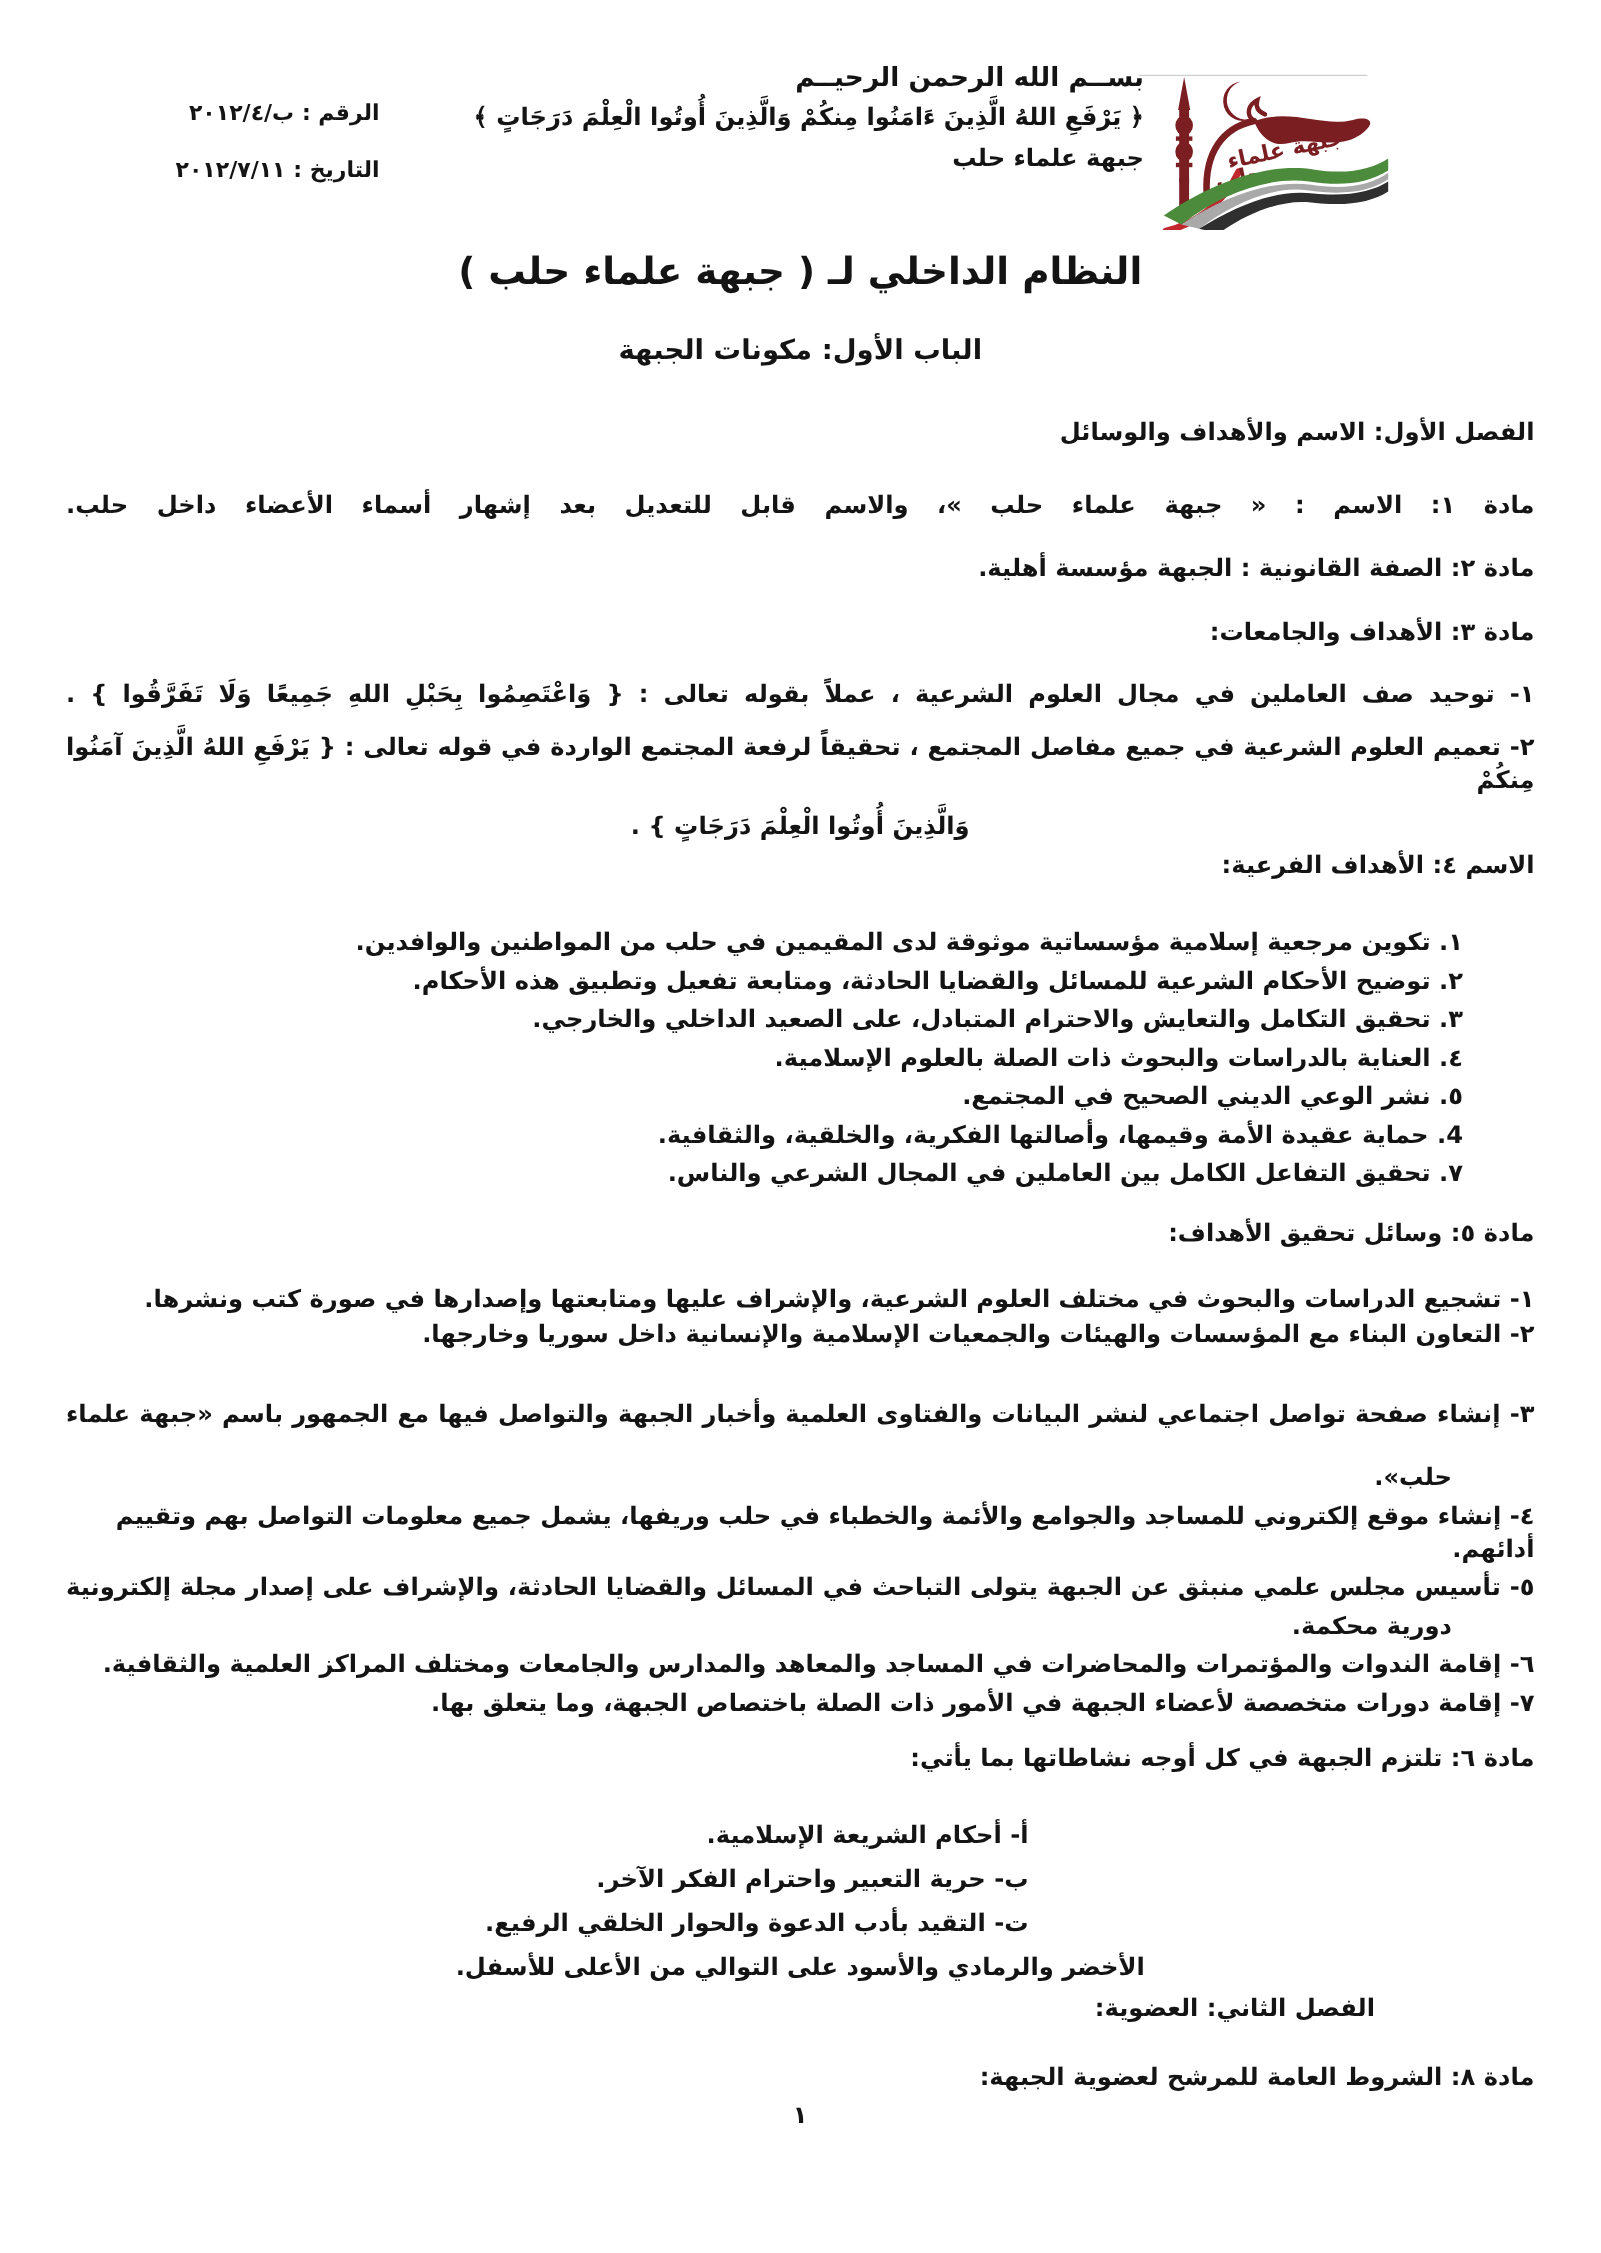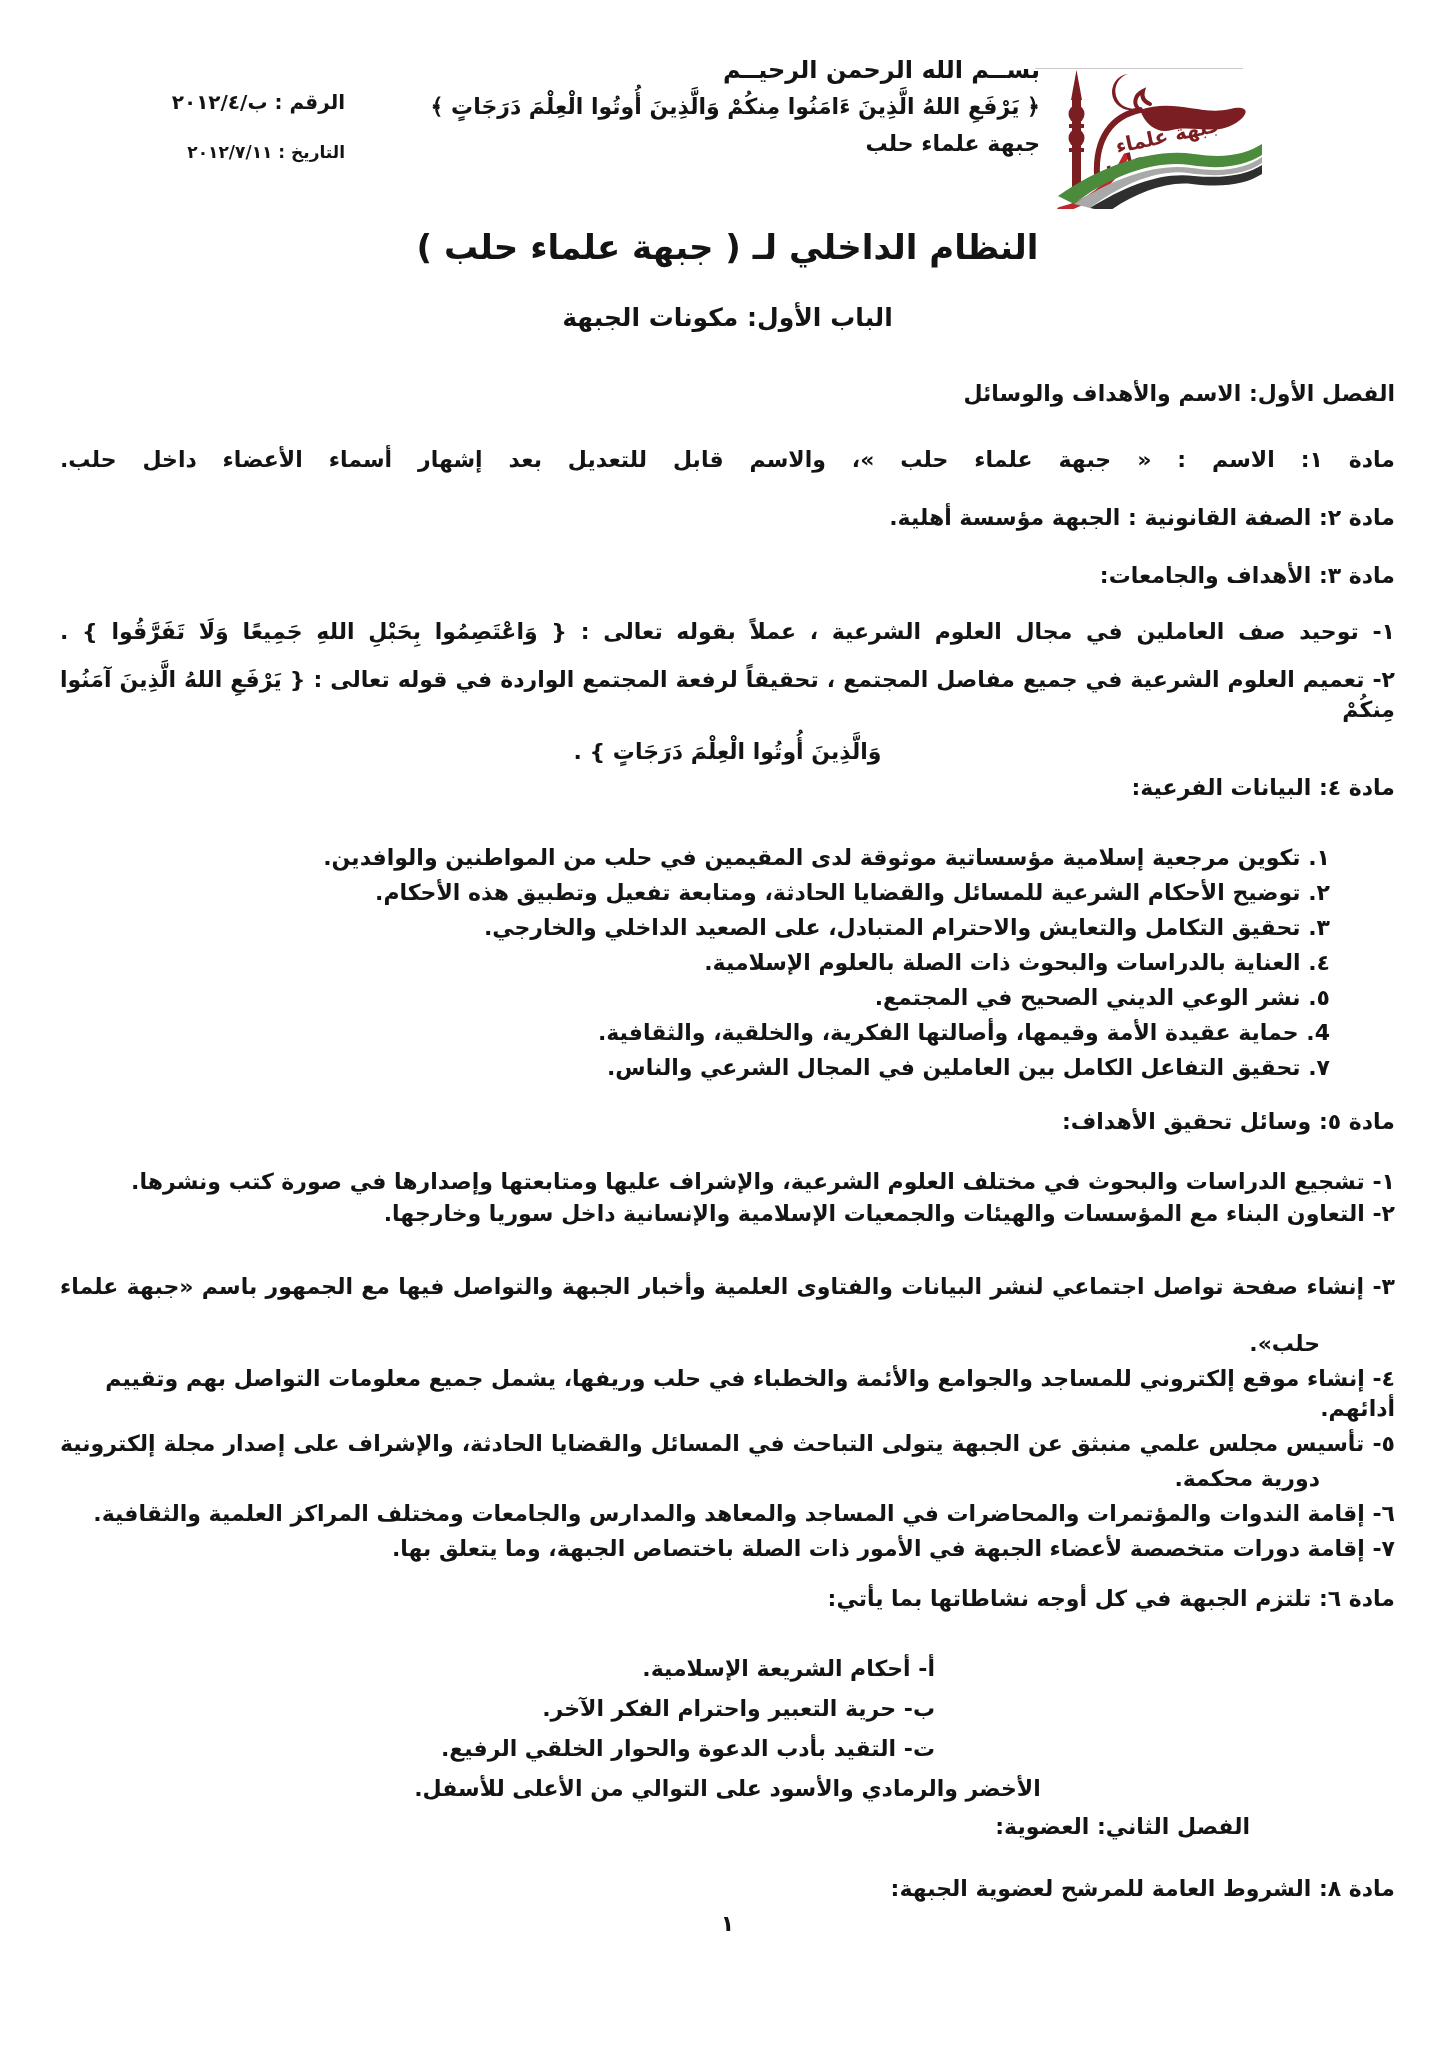--- a/index.html
+++ b/index.html
@@ -8,21 +8,21 @@
     width:1455px;height:2048px;
     background:#ffffff;
     font-family:"DejaVu Sans",sans-serif;
     font-weight:700;
     color:#141414;
     direction:rtl;
     overflow:hidden;
   }
   
   .hdr-num{position:absolute;right:1110px;top:90px;font-size:20px;white-space:nowrap;}
-  .hdr-date{position:absolute;right:1110px;top:142px;font-size:17px;white-space:nowrap;}
+  .hdr-date{position:absolute;right:1110px;top:142px;font-size:20px;white-space:nowrap;}
   .hdr-center{position:absolute;left:350px;top:56px;width:690px;text-align:right;}
   .basmala{font-size:24px;}
   .verse{font-size:22px;margin-top:10px;}
   .org-name{font-size:22px;margin-top:12px;}
   .scan-line{position:absolute;left:1035px;top:68px;width:208px;height:1px;background:#c9c9c9;}
   .logo-box{position:absolute;left:1042px;top:64px;width:222px;height:145px;}
   .logo-box svg{display:block;width:222px;height:145px;}
   .logo-box text{font-family:"DejaVu Sans",sans-serif;font-weight:700;}
   
   .content{position:absolute;top:225px;right:60px;left:60px;}
@@ -117,21 +117,21 @@
     <div class="m-sec1">الفصل الأول: الاسم والأهداف والوسائل</div>
 
     <div class="m-a1 stretch">مادة ١: الاسم : « جبهة علماء حلب »، والاسم قابل للتعديل بعد إشهار أسماء الأعضاء داخل حلب.</div>
     <div class="m-a2">مادة ٢: الصفة القانونية : الجبهة مؤسسة أهلية.</div>
 
     <div class="m-a3h">مادة ٣: الأهداف والجامعات:</div>
     <div class="m-a3i1 stretch">١- توحيد صف العاملين في مجال العلوم الشرعية ، عملاً بقوله تعالى : { وَاعْتَصِمُوا بِحَبْلِ اللهِ جَمِيعًا وَلَا تَفَرَّقُوا } .</div>
     <div class="m-a3i2a stretch">٢- تعميم العلوم الشرعية في جميع مفاصل المجتمع ، تحقيقاً لرفعة المجتمع الواردة في قوله تعالى : { يَرْفَعِ اللهُ الَّذِينَ آمَنُوا مِنكُمْ</div>
     <div class="m-a3i2b center">وَالَّذِينَ أُوتُوا الْعِلْمَ دَرَجَاتٍ } .</div>
 
-    <div class="m-a4h">مادة ٤: البيانات الفرعية:</div>
+    <div class="m-a4h">الاسم ٤: الأهداف الفرعية:</div>
     <div class="m-a4first indent-sm">١. تكوين مرجعية إسلامية مؤسساتية موثوقة لدى المقيمين في حلب من المواطنين والوافدين.</div>
     <div class="m-li indent-sm">٢. توضيح الأحكام الشرعية للمسائل والقضايا الحادثة، ومتابعة تفعيل وتطبيق هذه الأحكام.</div>
     <div class="m-li indent-sm">٣. تحقيق التكامل والتعايش والاحترام المتبادل، على الصعيد الداخلي والخارجي.</div>
     <div class="m-li indent-sm">٤. العناية بالدراسات والبحوث ذات الصلة بالعلوم الإسلامية.</div>
     <div class="m-li indent-sm">٥. نشر الوعي الديني الصحيح في المجتمع.</div>
     <div class="m-li indent-sm">4. حماية عقيدة الأمة وقيمها، وأصالتها الفكرية، والخلقية، والثقافية.</div>
     <div class="m-li indent-sm">٧. تحقيق التفاعل الكامل بين العاملين في المجال الشرعي والناس.</div>
 
     <div class="m-a5h">مادة ٥: وسائل تحقيق الأهداف:</div>
     <div class="m-a5i1">١- تشجيع الدراسات والبحوث في مختلف العلوم الشرعية، والإشراف عليها ومتابعتها وإصدارها في صورة كتب ونشرها.</div>

